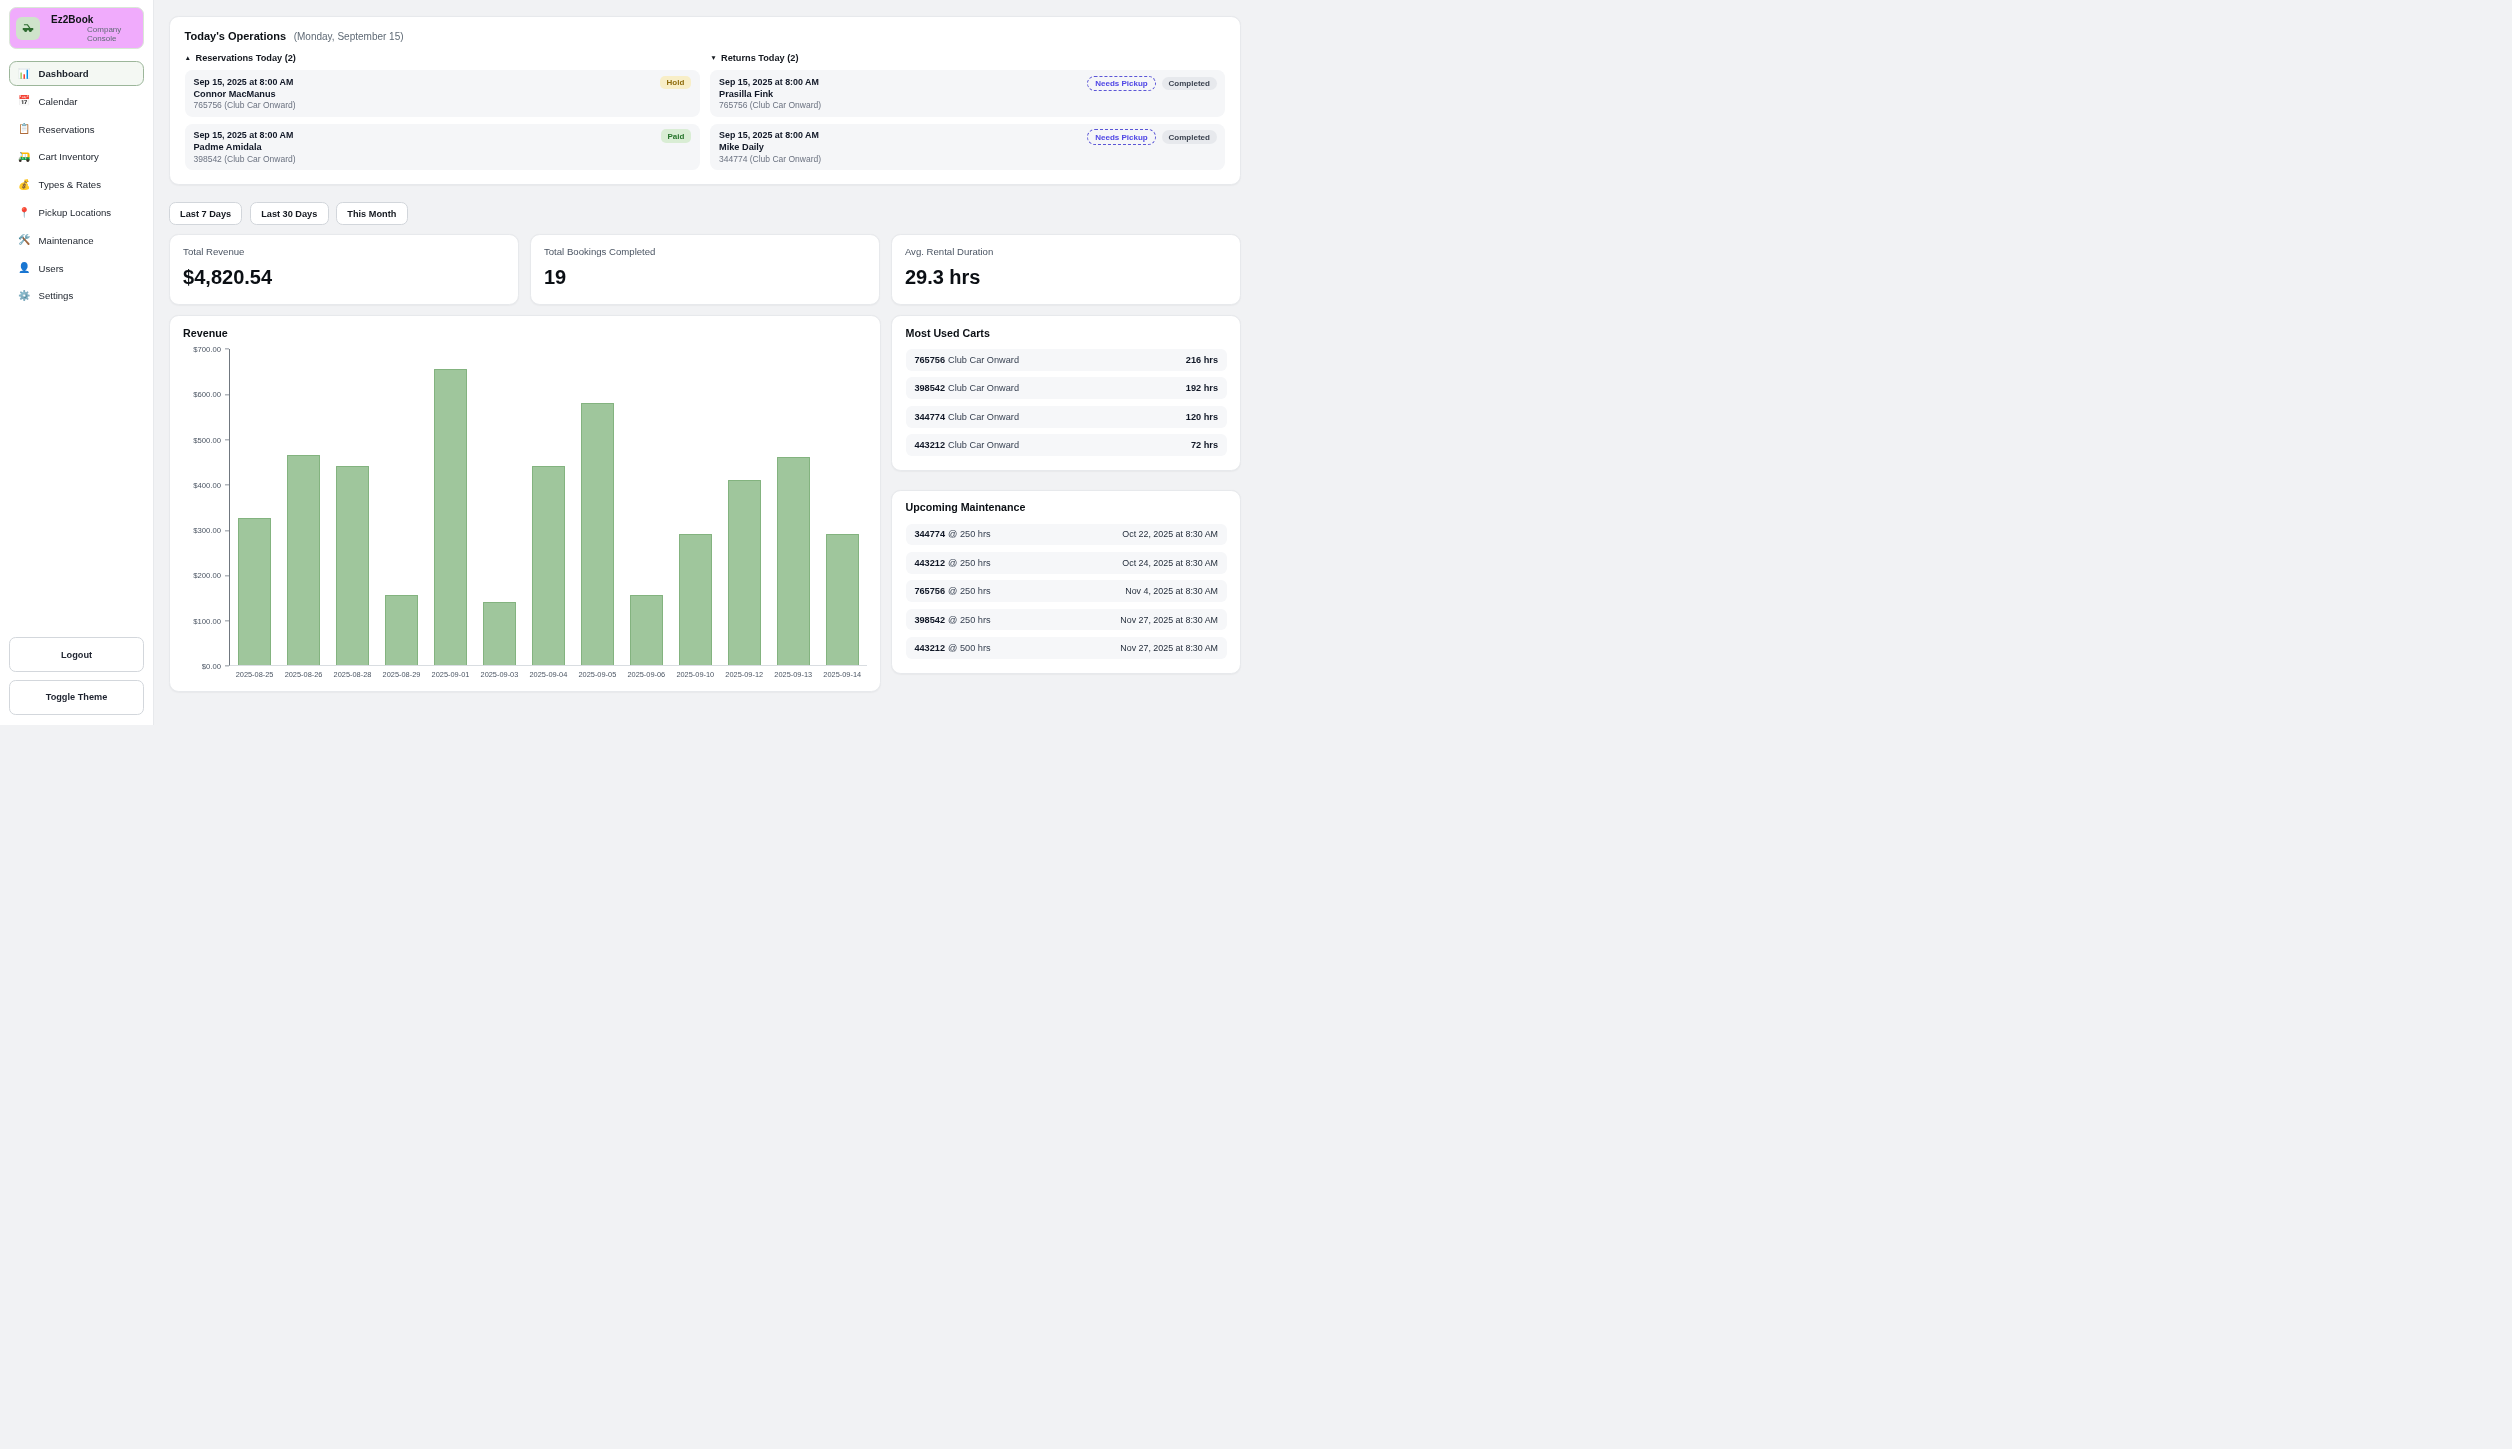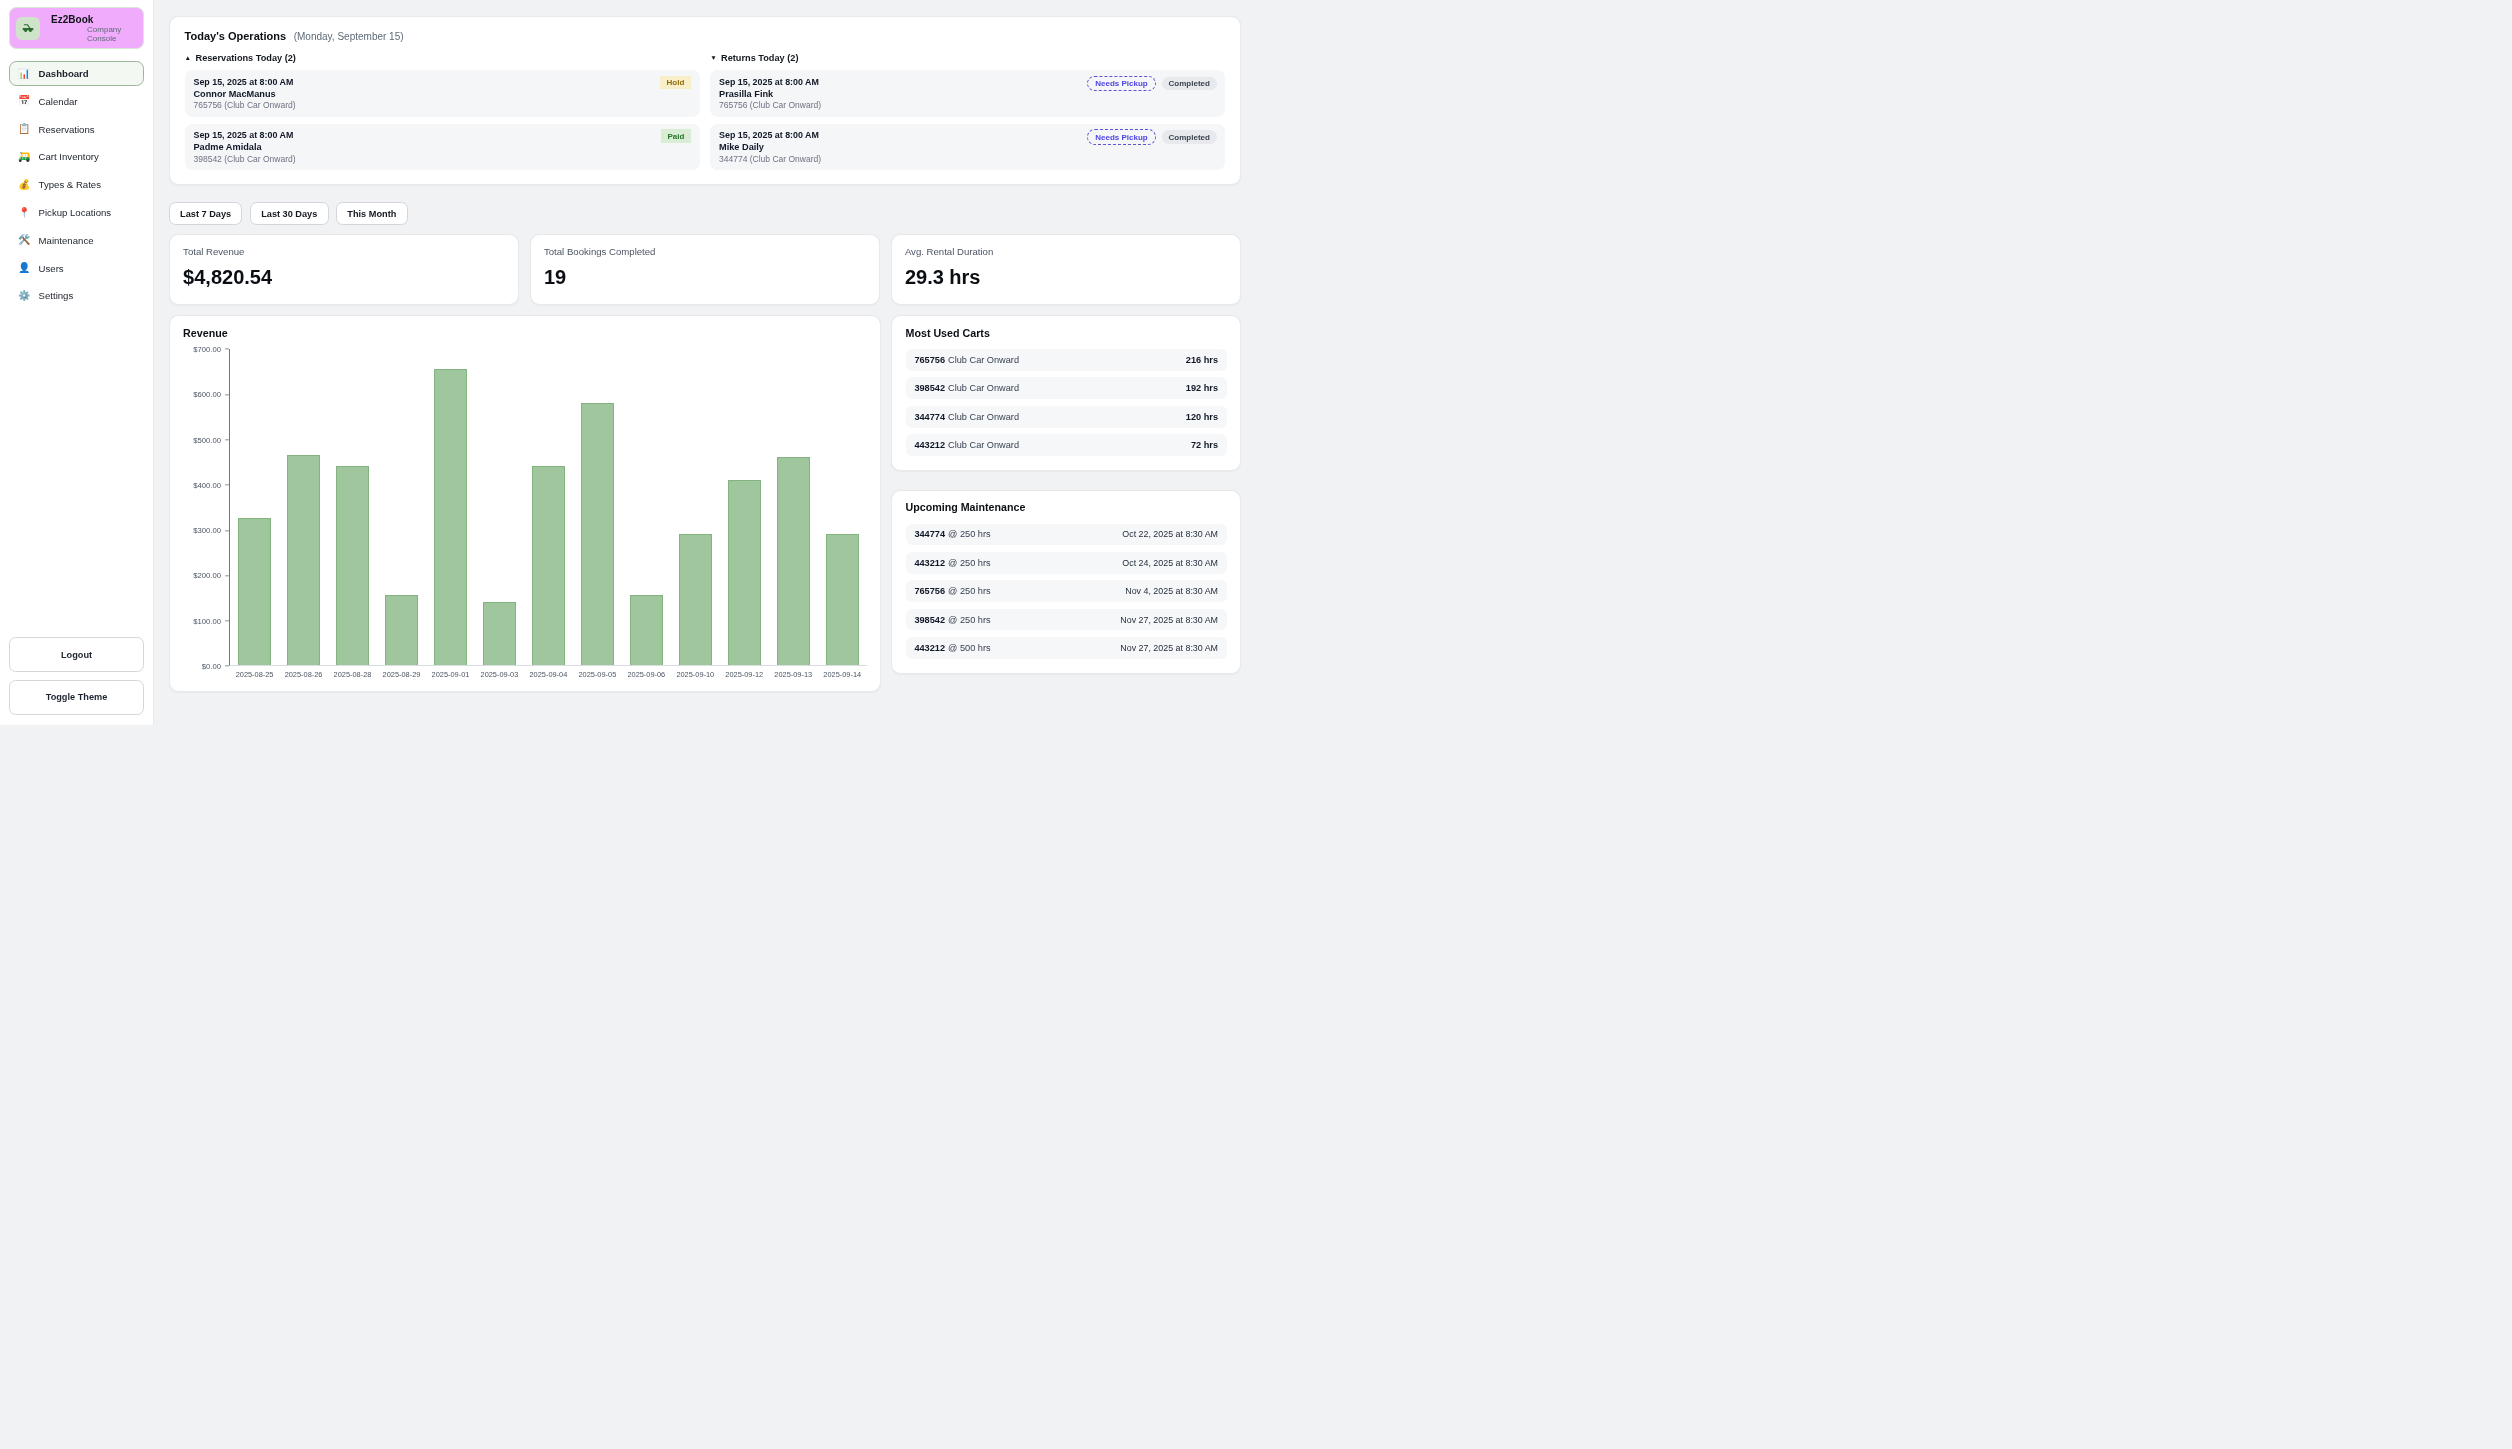--- a/index.html
+++ b/index.html
@@ -70,21 +70,21 @@
   .tri { font-size: 6.6px; line-height: 1; }
   .op-item {
     display: flex; justify-content: space-between; align-items: flex-start;
     background: #f5f6f8; border-radius: 7.4px; padding: 5.2px 8.9px; margin-bottom: 7.4px;
     cursor: pointer;
   }
   .op-date { font-size: 8.9px; font-weight: 600; color: #111827; line-height: 1.35; }
   .op-name { font-size: 9.2px; font-weight: 700; color: #111827; line-height: 1.35; }
   .op-cart { font-size: 8.5px; color: #6b7280; line-height: 1.35; }
   .op-badges { display: flex; gap: 5.9px; align-items: center; }
-  .badge { font-size: 8px; font-weight: 600; padding: 2.2px 6.6px; border-radius: 0; white-space: nowrap; }
+  .badge { font-size: 8px; font-weight: 600; padding: 2.2px 6.6px; border-radius: 5px; white-space: nowrap; }
   .b-hold { background: #f8eec7; color: #8f6c0c; }
   .b-paid { background: #d9edd4; color: #27742c; }
   .b-pickup { border: 1.1px dashed #5a55d6; color: #4f46e5; background: transparent; border-radius: 737px; padding: 2.2px 7.4px; cursor: pointer; }
   .b-done { background: #e7e9ed; color: #3c4350; border-radius: 737px; }
 
   
   .filters { margin: 17.7px 0 8.9px; display: flex; gap: 7.4px; }
   .filter-btn {
     padding: 5.2px 10.3px; font-family: inherit; font-size: 9.2px; font-weight: 600; color: #14181f;
     background: #fff; border: 0.7px solid #d2d6db; border-radius: 6.6px; cursor: pointer;

